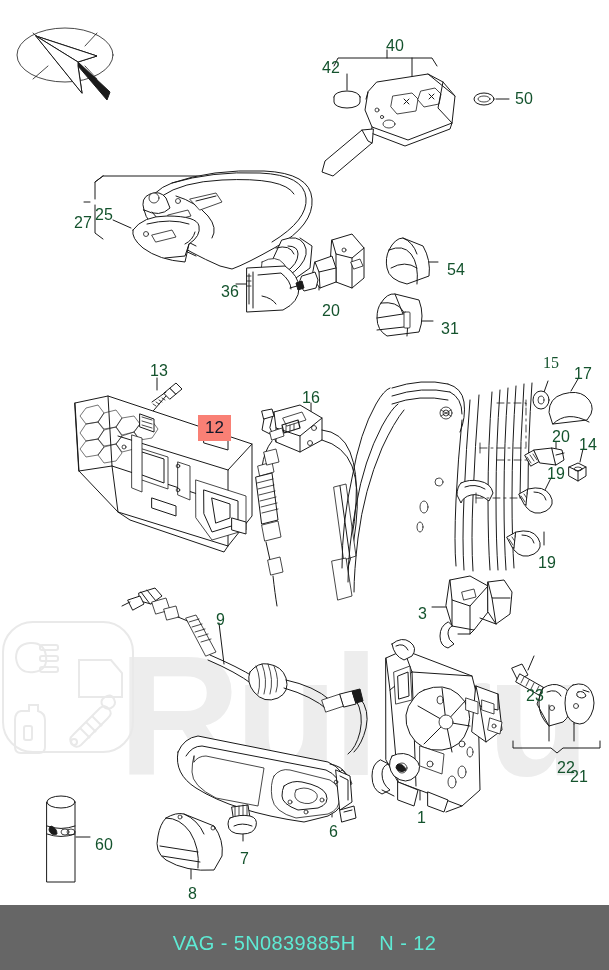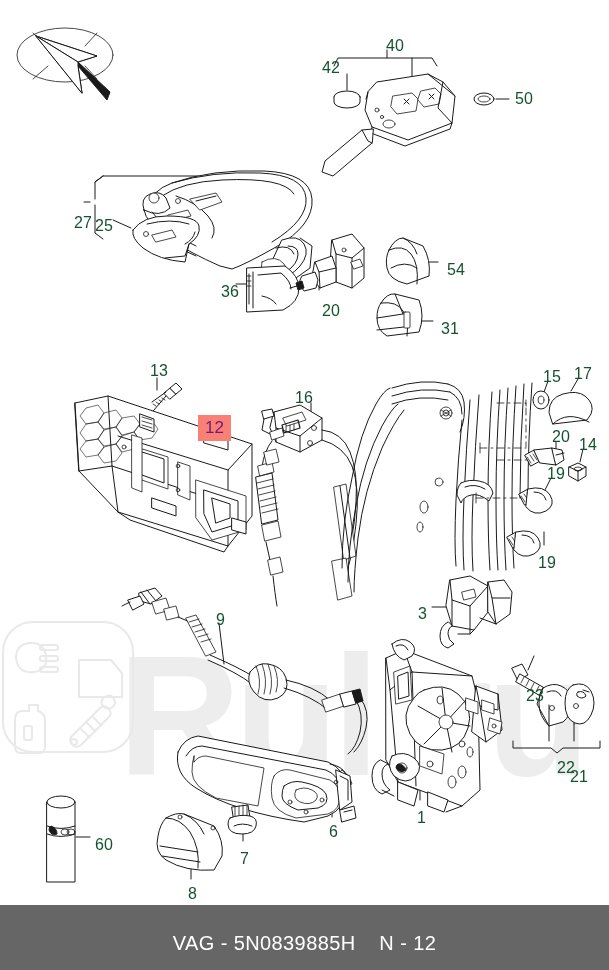--- a/index.html
+++ b/index.html
@@ -18,34 +18,34 @@
     position:absolute;
     font-family:"Liberation Sans", sans-serif;
     font-size:16px;
     color:#14532d;
     line-height:1;
     white-space:nowrap;
     user-select:none;
   }
   .lbl.hi{
     background:#f98075;
-    color:#701a75;
+    color:#0f172a;
     padding:4px 7px 5px 7px;
     font-size:17px;
   }
 
   
   #footer{
     position:absolute;left:0;top:905px;
     width:609px;height:65px;
     background:#666666;
     display:flex;align-items:center;justify-content:center;
   }
   #footer .ftxt{
-    color:#ffffff;
+    color:#5eead4;
     font-family:"Liberation Sans", sans-serif;
     font-size:20px;
     letter-spacing:.4px;
     white-space:pre;
     margin-top:12px;
   }
   .wm{fill:none;stroke:#e9e9e9;stroke-width:2;}
   .wmtxt{
     fill:#ededed;
     font-family:"Liberation Sans", sans-serif;
@@ -565,29 +565,29 @@
         <path class="lead" d="M574 724 L574 741"></path>
       </g>
 
     </svg>
   </div>
 
   <div class="lbl" style="left:386px;top:38px;">40</div>
   <div class="lbl" style="left:322px;top:60px;">42</div>
   <div class="lbl" style="left:515px;top:91px;">50</div>
   <div class="lbl" style="left:74px;top:215px;text-align:right;">27</div>
-  <div class="lbl" style="left:95px;top:218px;">25</div>
+  <div class="lbl" style="left:95px;top:207px;">25</div>
   <div class="lbl" style="left:221px;top:284px;">36</div>
   <div class="lbl" style="left:322px;top:303px;">20</div>
   <div class="lbl" style="left:447px;top:262px;">54</div>
   <div class="lbl" style="left:441px;top:321px;">31</div>
   <div class="lbl" style="left:150px;top:363px;">13</div>
   <div class="lbl hi" style="left:198px;top:415px;">12</div>
-  <div class="lbl" style="left:295px;top:390px;">16</div>
-  <div class="lbl" style="left:543px;top:369px;">15</div>
+  <div class="lbl" style="left:302px;top:390px;">16</div>
+  <div class="lbl" style="left:543px;top:355px;font-family:Liberation Serif, serif;">15</div>
   <div class="lbl" style="left:574px;top:366px;">17</div>
   <div class="lbl" style="left:552px;top:429px;">20</div>
   <div class="lbl" style="left:579px;top:437px;">14</div>
   <div class="lbl" style="left:547px;top:466px;">19</div>
   <div class="lbl" style="left:538px;top:555px;">19</div>
   <div class="lbl" style="left:216px;top:612px;">9</div>
   <div class="lbl" style="left:418px;top:606px;">3</div>
   <div class="lbl" style="left:526px;top:643px;margin-top:45px;">23</div>
   <div class="lbl" style="left:570px;top:733px;margin-top:36px;">21</div>
   <div class="lbl" style="left:557px;top:760px;">22</div>

